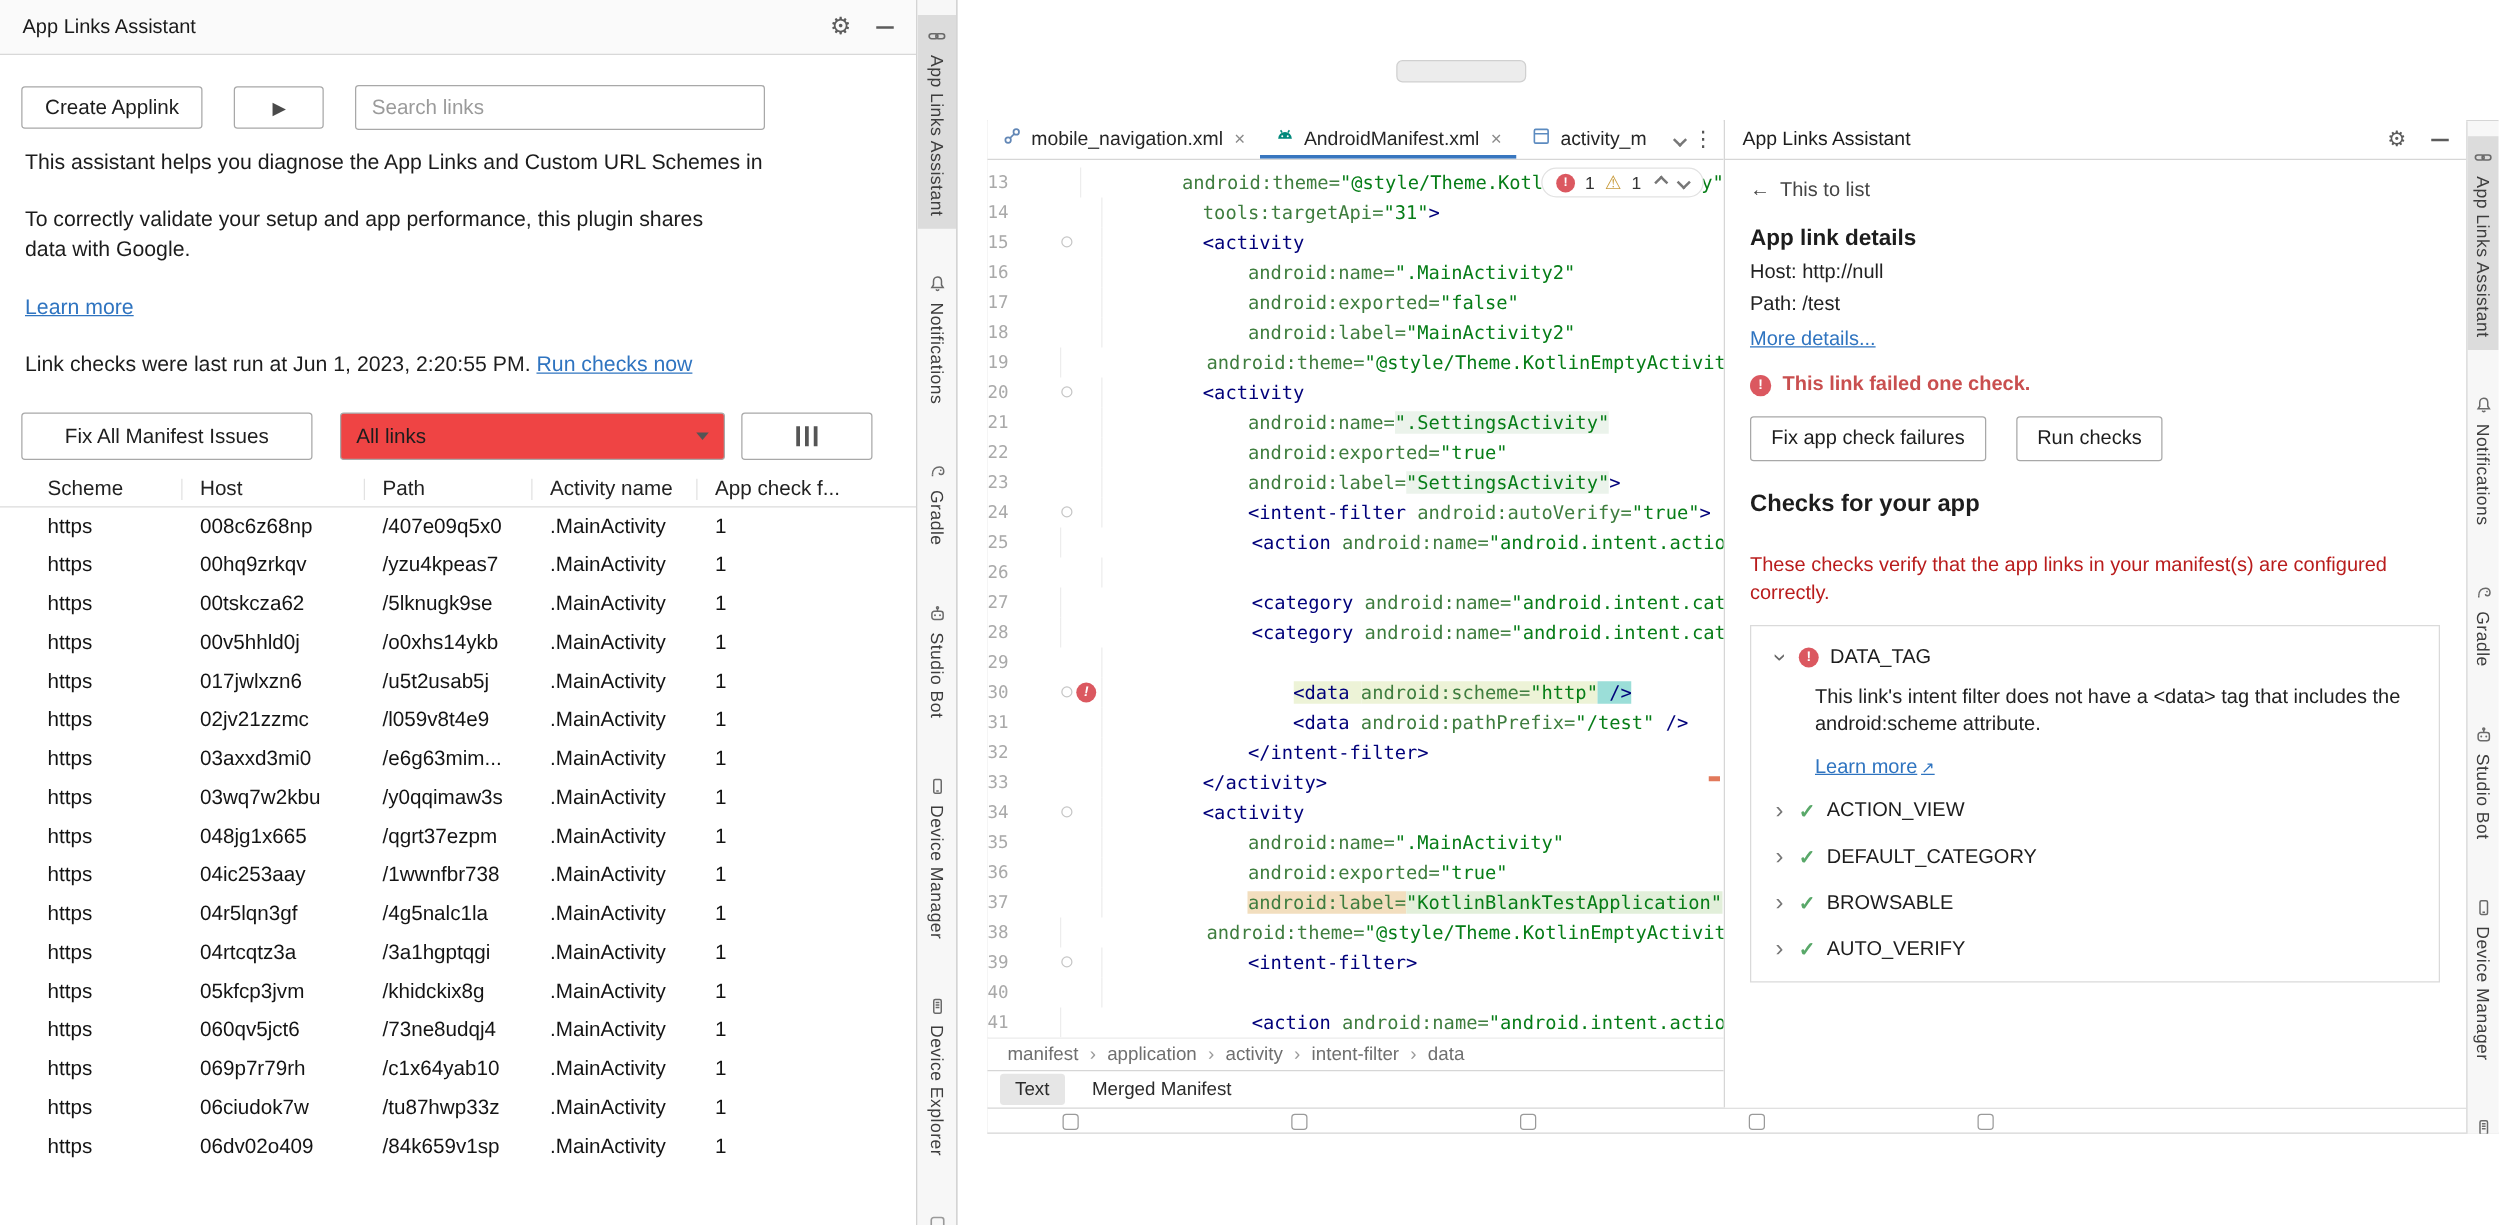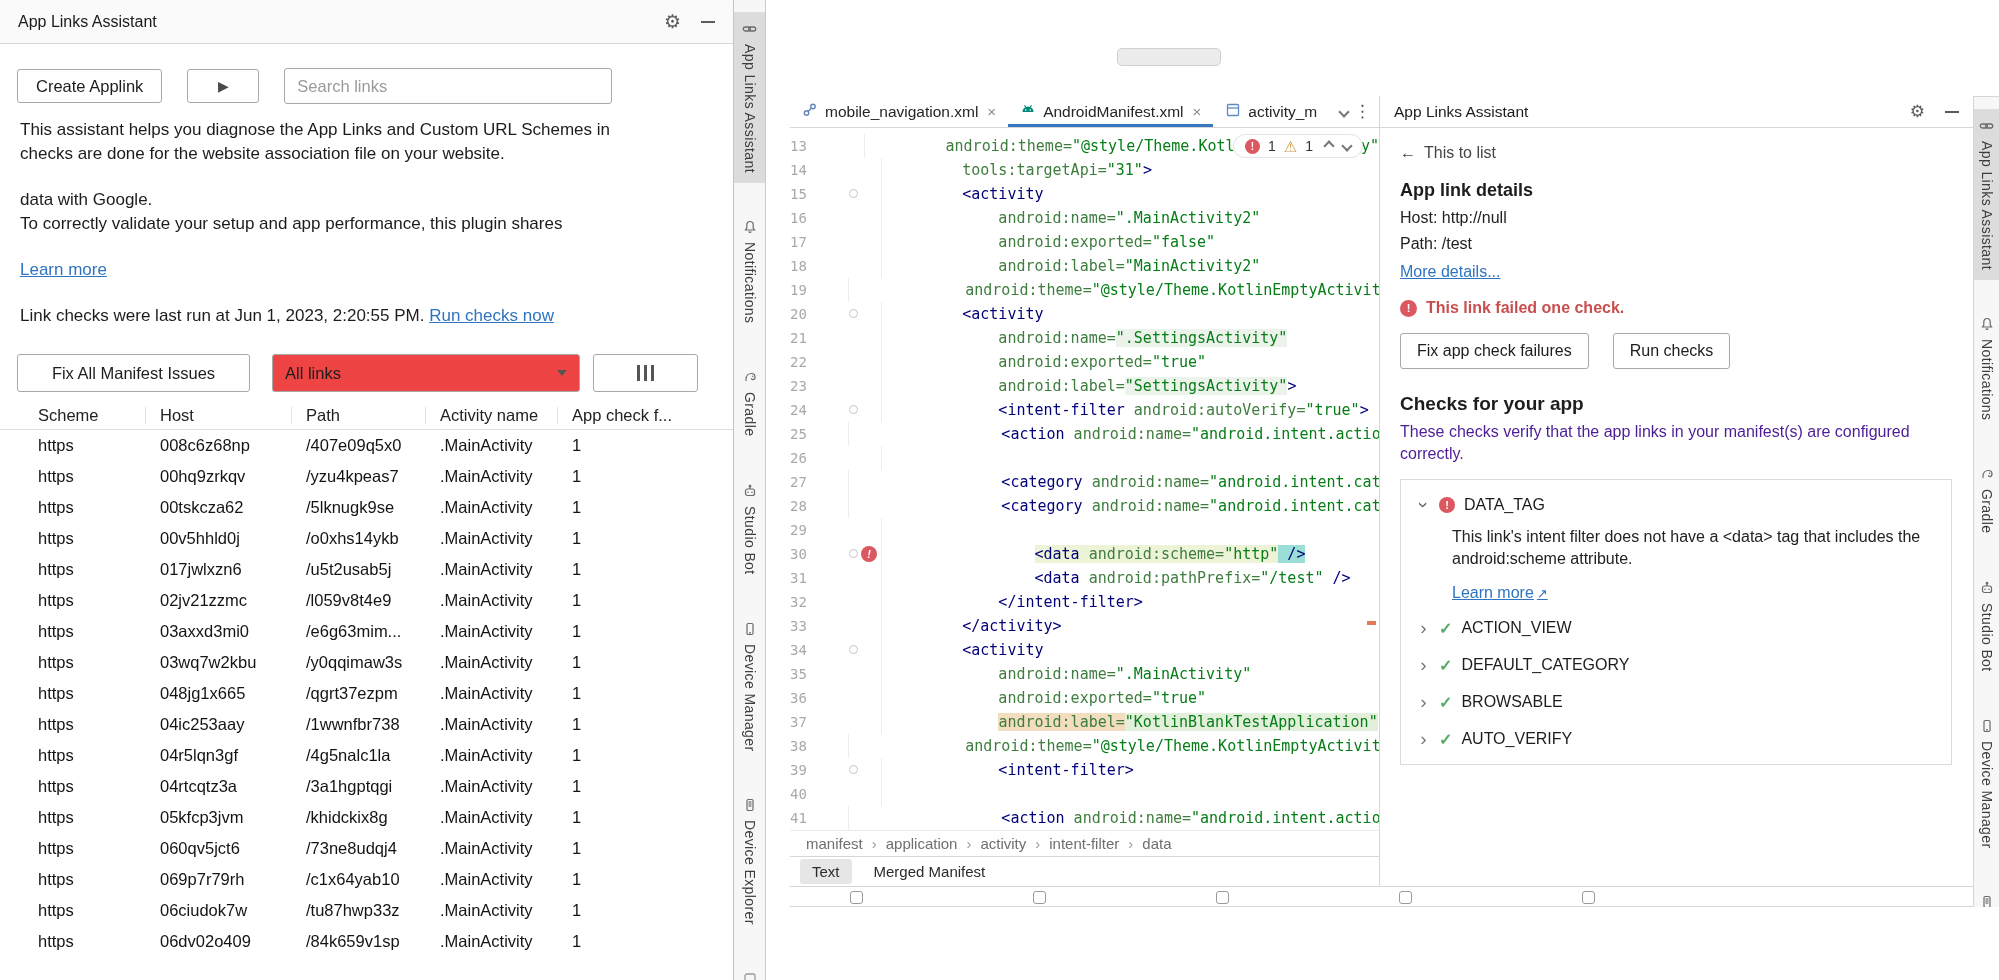--- a/index.html
+++ b/index.html
@@ -92,21 +92,21 @@
   .p-body{padding:16px 20px}
   .back{color:#454545;font-size:16px;cursor:pointer;display:inline-flex;gap:8px;align-items:center}
   .h-details{font-size:18px;font-weight:bold;margin-top:18px}
   .kv{margin-top:8px;font-size:16px;color:#222}
   .md{display:inline-block;margin-top:10px;font-size:16px}
   .fail{display:flex;align-items:center;gap:9px;margin-top:18px;color:#C94F4F;font-weight:bold;font-size:16px}
   .ball{width:17px;height:17px;border-radius:50%;background:#DB5860;color:#fff;font-size:11px;font-weight:bold;text-align:center;line-height:17px;flex-shrink:0}
   .pbtns{display:flex;gap:24px;margin-top:16px}
   .pbtn{height:36px;padding:0 16px;font-size:16px}
   .h-checks{font-size:19px;font-weight:bold;margin-top:24px}
-  .cdesc{margin-top:6px;line-height:22px;font-size:16px;color:#4c1d95}
+  .cdesc{margin-top:27px;line-height:22px;font-size:16px;color:#b91c1c}
   .cbox{margin-top:14px;border:1px solid #dadada;padding:14px 16px;width:552px}
   .crow-head{display:flex;align-items:center;gap:9px;font-size:16px;color:#1c1c1c;cursor:pointer}
   .chev-exp{display:inline-block;transform:rotate(90deg);color:#666;font-size:19px;width:13px;text-align:center}
   .cdetail{margin:10px 0 0 35px;font-size:16px;line-height:22px;color:#222}
   .clearn{margin:14px 0 4px 35px;font-size:16px}
   .ext{font-size:13px;margin-left:3px}
   .prow{display:flex;align-items:center;gap:9px;margin-top:15px;font-size:16px;cursor:pointer}
   .prow .pchev{color:#777;font-size:19px;width:13px;text-align:center}
   .prow .ck{color:#59A869;font-weight:bold;font-size:16px}
 </style>
@@ -125,25 +125,24 @@
   <div class="lw-toolbar">
     <button class="btn">Create Applink</button>
     <button class="btn play-btn">
         <span class="play">▶</span>
       </button>
     <input class="search" placeholder="Search links" style="">
   </div>
 
   <div class="para">
     <div>This assistant helps you diagnose the App Links and Custom URL Schemes in</div>
-    <div>checks are done for the website association file on your website.</div>
   </div>
   <div class="para para2">
+    <div>To correctly validate your setup and app performance, this plugin shares</div>
     <div>data with Google.</div>
-    <div>To correctly validate your setup and app performance, this plugin shares</div>
   </div>
   <span class="link lm">Learn more</span>
 
   <div class="lastrun">
     <span>Link checks were last run at Jun 1, 2023, 2:20:55 PM.</span>
     <span class="link">Run checks now</span>
   </div>
 
   <div class="controls">
     <button class="btn fixall">Fix All Manifest Issues</button>

